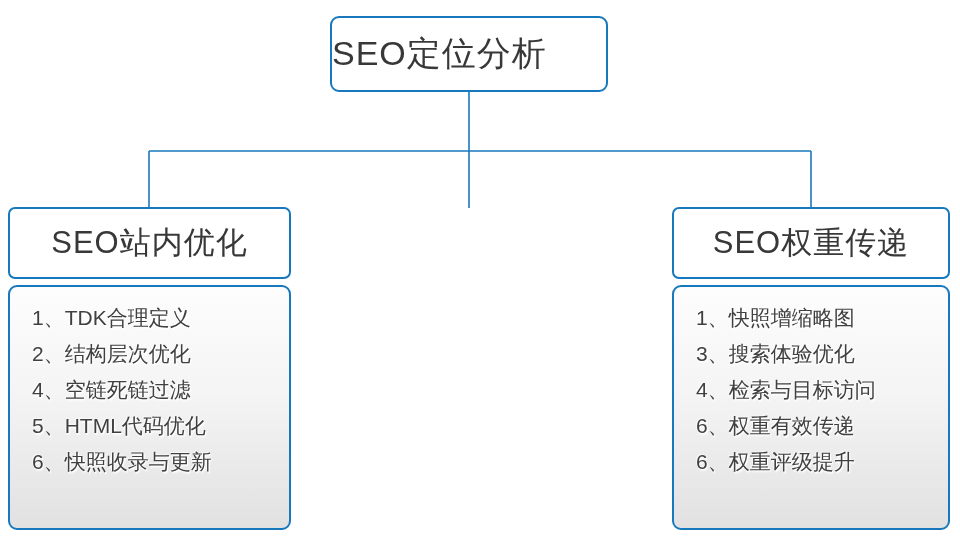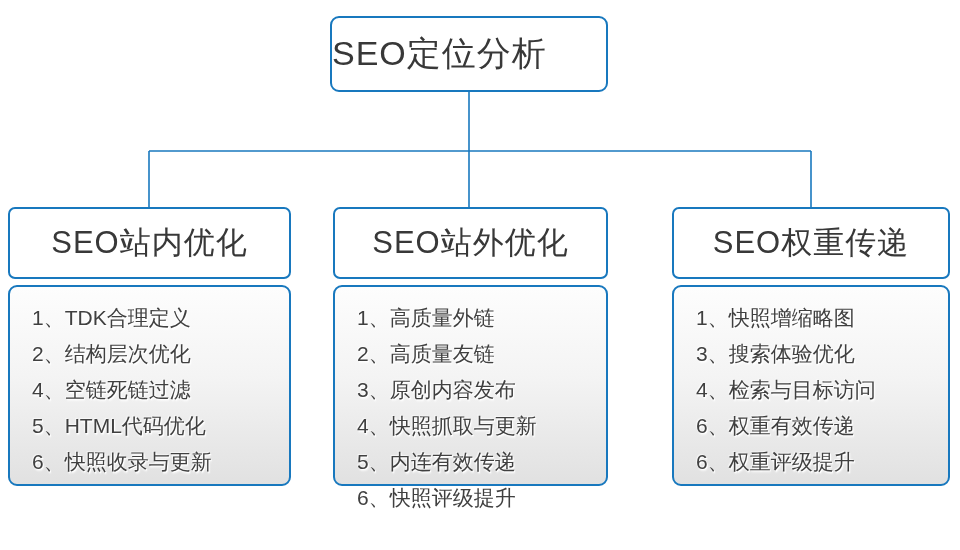--- a/index.html
+++ b/index.html
@@ -45,21 +45,21 @@
     display: flex; align-items: center; justify-content: center;
     font-size: 31px;
     color: #383838;
     letter-spacing: 1px;
     position: relative;
     z-index: 2;
   }
 
   .branch-list {
     margin-top: 6px;
-    height: 201px;
+    height: 245px;
     border: 2px solid var(--accent);
     border-radius: 9px;
     background: linear-gradient(180deg, #fdfdfd 0%, #f4f4f4 45%, #e1e1e1 100%);
     padding: 13px 10px 0 22px;
     list-style: none;
   }
   .branch-list li {
     font-size: 21px;
     line-height: 36px;
     color: #404040;
@@ -88,31 +88,20 @@
     <div class="branch-title">SEO站内优化</div>
     <ul class="branch-list">
       <li>1、TDK合理定义</li>
       <li>2、结构层次优化</li>
       <li>4、空链死链过滤</li>
       <li>5、HTML代码优化</li>
       <li>6、快照收录与更新</li>
     </ul>
   </div>
 
-  <div class="branch b1">
-    <div class="branch-title">SEO站外优化</div>
-    <ul class="branch-list">
-      <li>1、高质量外链</li>
-      <li>2、高质量友链</li>
-      <li>3、原创内容发布</li>
-      <li>4、快照抓取与更新</li>
-      <li>5、内连有效传递</li>
-      <li>6、快照评级提升</li>
-    </ul>
-  </div>
 
   <div class="branch b2">
     <div class="branch-title">SEO权重传递</div>
     <ul class="branch-list">
       <li>1、快照增缩略图</li>
       <li>3、搜索体验优化</li>
       <li>4、检索与目标访问</li>
       <li>6、权重有效传递</li>
       <li>6、权重评级提升</li>
     </ul>

